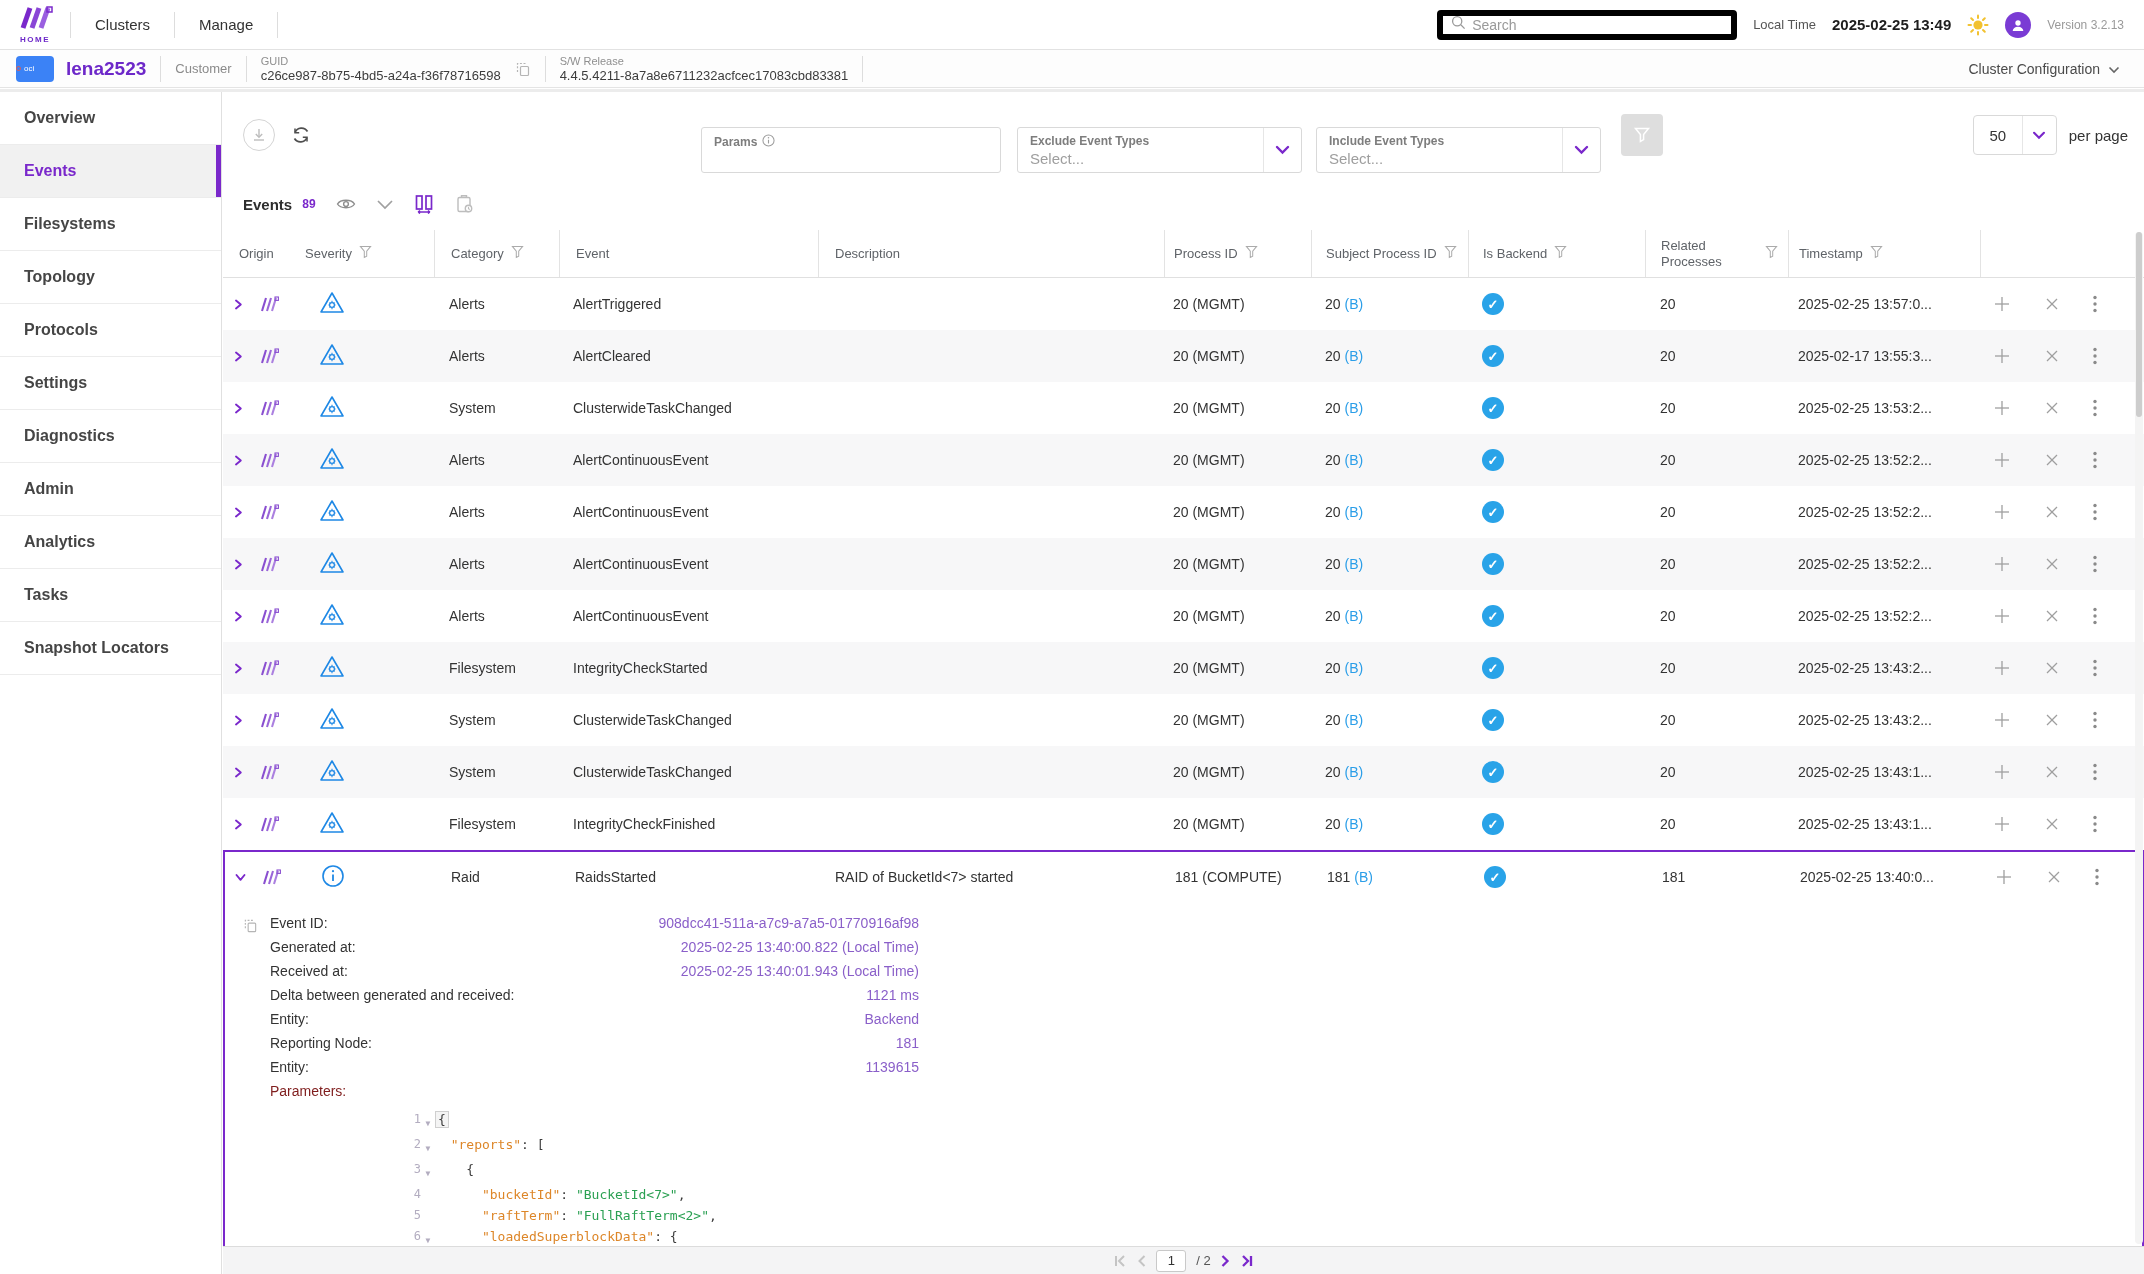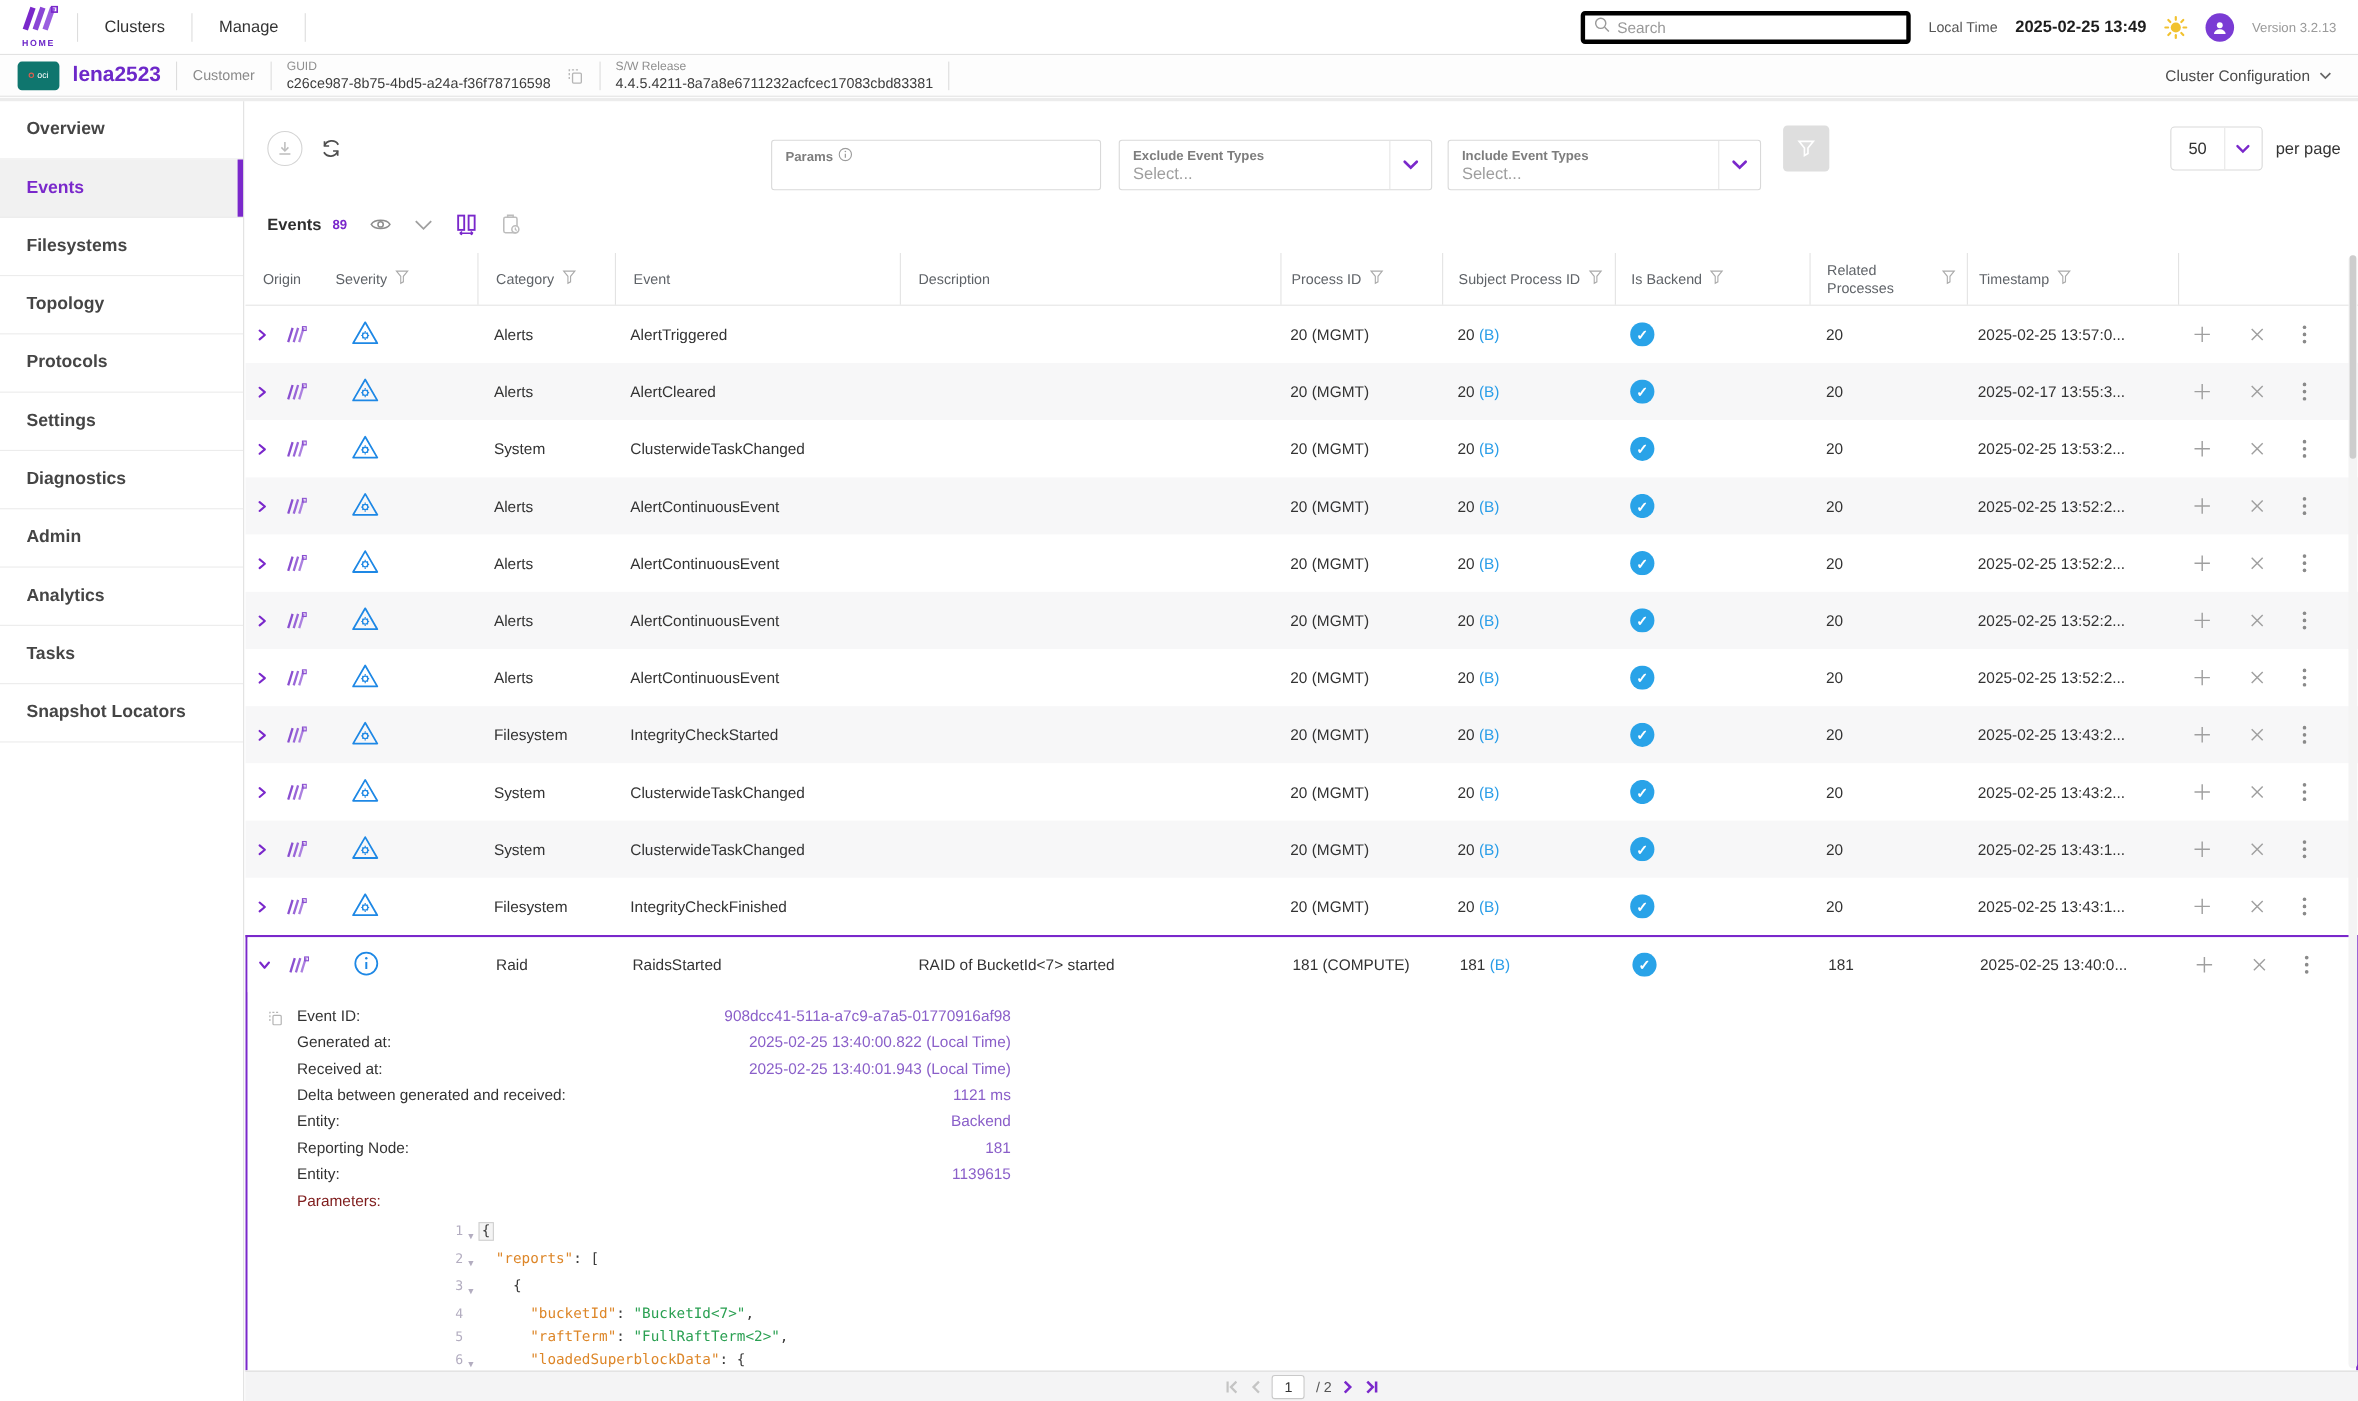--- a/index.html
+++ b/index.html
@@ -7,33 +7,33 @@
   .page { position:relative; width:2144px; height:1274px; background:#fff; overflow:hidden; }
 
   
   .topnav { position:absolute; top:0; left:0; right:0; height:50px; background:#fff;
             border-bottom:1px solid #e2e2e2; display:flex; align-items:center; z-index:30; }
   .logo-block { width:70px; display:flex; flex-direction:column; align-items:center; justify-content:center; cursor:pointer; }
   .logo-home { font-size:8px; font-weight:bold; letter-spacing:1.5px; color:#6d28c9; margin-top:1px; }
   .nav-divider { width:1px; height:26px; background:#ddd; }
   .nav-item { padding:0 24px; font-size:15px; color:#333; height:50px; display:flex; align-items:center; cursor:pointer; }
   .topnav-right { margin-left:auto; display:flex; align-items:center; gap:16px; padding-right:20px; }
-  .search-box { width:300px; height:30px; border:4px solid #000000; border-radius:4px; display:flex; align-items:center; padding:0 8px; background:#fff; }
+  .search-box { width:300px; height:30px; border:6px solid #000000; border-radius:4px; display:flex; align-items:center; padding:0 8px; background:#fff; }
   .search-box input { border:none; outline:none; flex:1; font-size:14px; color:#444; margin-left:6px; font-family:"Liberation Sans",sans-serif; }
   .search-box input::placeholder { color:#9a9a9a; }
   .local-time-label { font-size:13px; color:#555; }
   .local-time-value { font-size:15px; font-weight:bold; color:#1d1d1d; }
   .avatar { width:26px; height:26px; border-radius:50%; background:#7a3bd4; display:flex; align-items:center; justify-content:center; cursor:pointer; }
   .version { font-size:12px; color:#9a9a9a; }
 
   
   .cluster-bar { position:absolute; top:50px; left:0; right:0; height:38px; background:#fdfdfd;
                  border-bottom:1px solid #e4e4e4; display:flex; align-items:center; padding-left:16px; z-index:25; }
-  .oci-badge { width:38px; height:26px; background:#0f766e; border-radius:4px; color:#fff; font-size:8px;
-               display:flex; align-items:center; justify-content:center; gap:3px; }
+  .oci-badge { width:38px; height:26px; background:#3b82f6; border-radius:4px; color:#fff; font-size:8px;
+               display:flex; align-items:center; justify-content:flex-start; gap:3px; }
   .oci-dot { width:5px; height:5px; border:1px solid #e05c4f; border-radius:50%; display:inline-block; }
   .cluster-name { font-size:19px; font-weight:bold; color:#6d28c9; margin-left:12px; }
   .cb-divider { width:1px; height:26px; background:#ddd; margin:0 14px; }
   .customer-label { font-size:13px; color:#8a8a8a; }
   .info-block { display:flex; flex-direction:column; justify-content:center; }
   .info-label { font-size:11px; color:#8f8f8f; line-height:13px; }
   .info-value { font-size:13px; color:#3c3c3c; line-height:15px; }
   .copy-btn { margin-left:14px; cursor:pointer; display:flex; align-items:flex-start; }
   .cluster-bar-right { margin-left:auto; display:flex; align-items:center; padding-right:24px; gap:8px; cursor:pointer; }
   .cluster-config-label { font-size:14px; color:#4a4a4a; }

